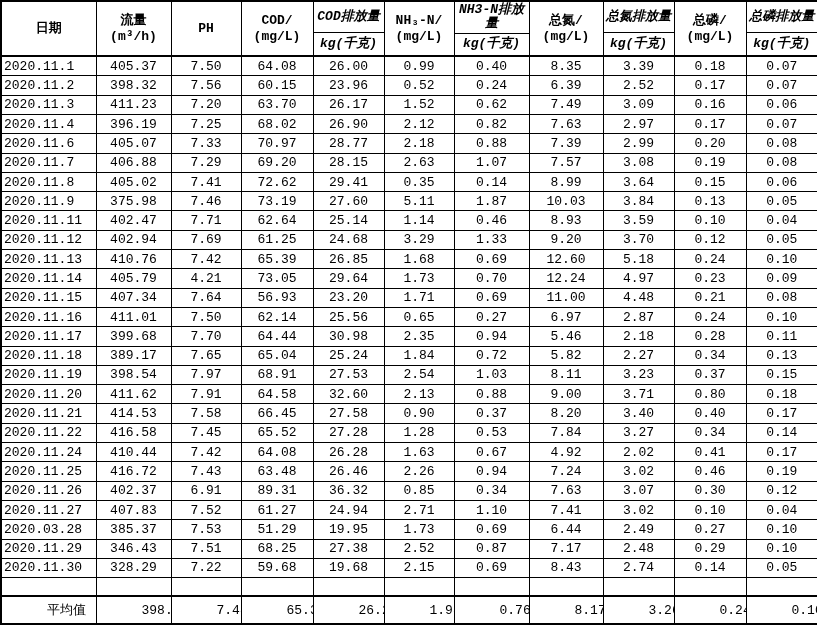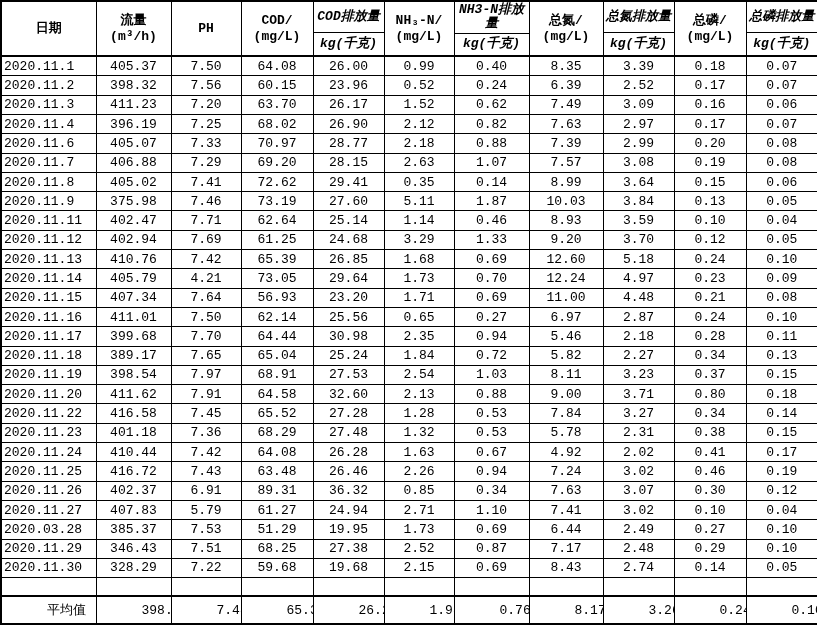--- a/index.html
+++ b/index.html
@@ -376,46 +376,46 @@
         <td class="c-num">64.58</td>
         <td class="c-num">32.60</td>
         <td class="c-num">2.13</td>
         <td class="c-num">0.88</td>
         <td class="c-num">9.00</td>
         <td class="c-num">3.71</td>
         <td class="c-num">0.80</td>
         <td class="c-num">0.18</td>
       </tr>
       <tr>
+        <td class="c-date">2020.11.21</td>
+        <td class="c-num">414.53</td>
+        <td class="c-num">7.58</td>
+        <td class="c-num">66.45</td>
+        <td class="c-num">27.58</td>
+        <td class="c-num">0.90</td>
+        <td class="c-num">0.37</td>
+        <td class="c-num">8.20</td>
+        <td class="c-num">3.40</td>
+        <td class="c-num">0.40</td>
+        <td class="c-num">0.17</td>
+      </tr>
+      <tr>
         <td class="c-date">2020.11.22</td>
         <td class="c-num">416.58</td>
         <td class="c-num">7.45</td>
         <td class="c-num">65.52</td>
         <td class="c-num">27.28</td>
         <td class="c-num">1.28</td>
         <td class="c-num">0.53</td>
         <td class="c-num">7.84</td>
         <td class="c-num">3.27</td>
         <td class="c-num">0.34</td>
         <td class="c-num">0.14</td>
       </tr>
       <tr>
-        <td class="c-date">2020.11.23</td>
-        <td class="c-num">401.18</td>
-        <td class="c-num">7.36</td>
-        <td class="c-num">68.29</td>
-        <td class="c-num">27.48</td>
-        <td class="c-num">1.32</td>
-        <td class="c-num">0.53</td>
-        <td class="c-num">5.78</td>
-        <td class="c-num">2.31</td>
-        <td class="c-num">0.38</td>
-        <td class="c-num">0.15</td>
-      </tr>
-      <tr>
         <td class="c-date">2020.11.24</td>
         <td class="c-num">410.44</td>
         <td class="c-num">7.42</td>
         <td class="c-num">64.08</td>
         <td class="c-num">26.28</td>
         <td class="c-num">1.63</td>
         <td class="c-num">0.67</td>
         <td class="c-num">4.92</td>
         <td class="c-num">2.02</td>
         <td class="c-num">0.41</td>
@@ -443,21 +443,21 @@
         <td class="c-num">0.85</td>
         <td class="c-num">0.34</td>
         <td class="c-num">7.63</td>
         <td class="c-num">3.07</td>
         <td class="c-num">0.30</td>
         <td class="c-num">0.12</td>
       </tr>
       <tr>
         <td class="c-date">2020.11.27</td>
         <td class="c-num">407.83</td>
-        <td class="c-num">5.79</td>
+        <td class="c-num">7.52</td>
         <td class="c-num">61.27</td>
         <td class="c-num">24.94</td>
         <td class="c-num">2.71</td>
         <td class="c-num">1.10</td>
         <td class="c-num">7.41</td>
         <td class="c-num">3.02</td>
         <td class="c-num">0.10</td>
         <td class="c-num">0.04</td>
       </tr>
       <tr>

